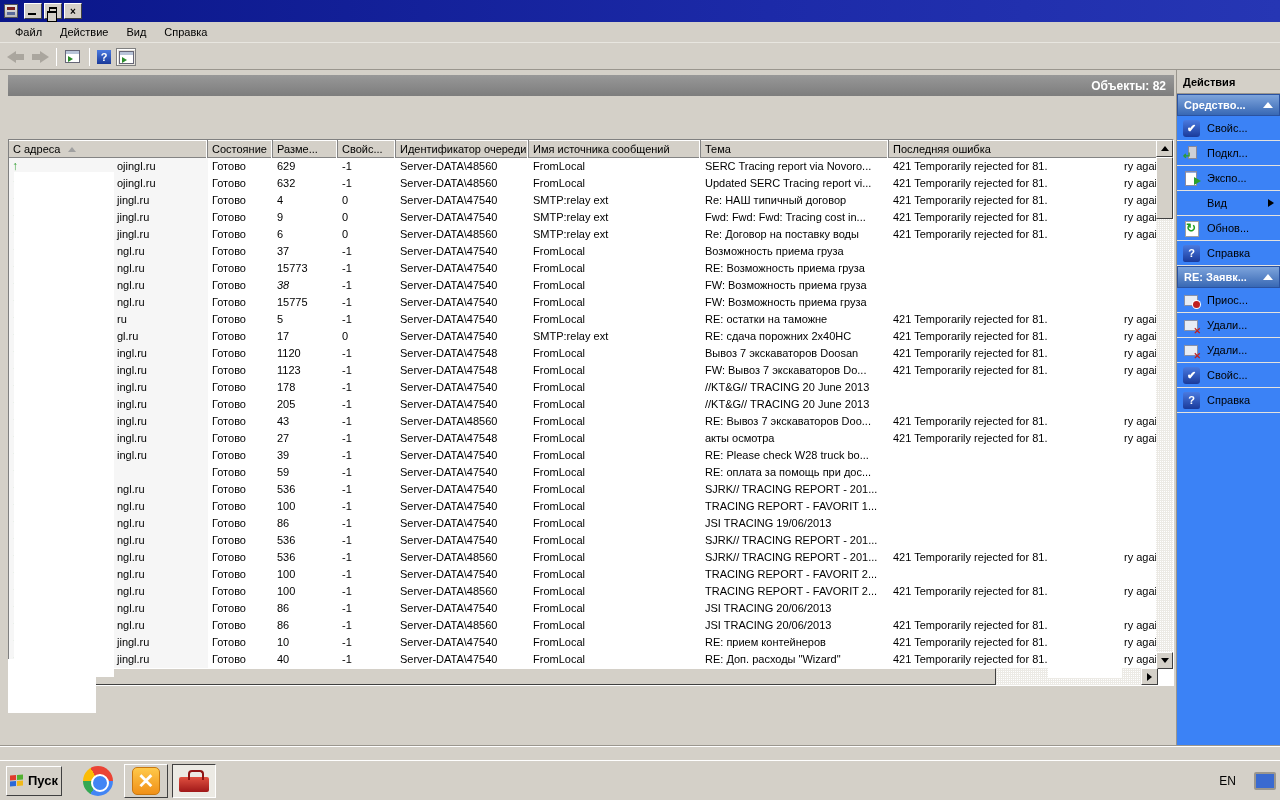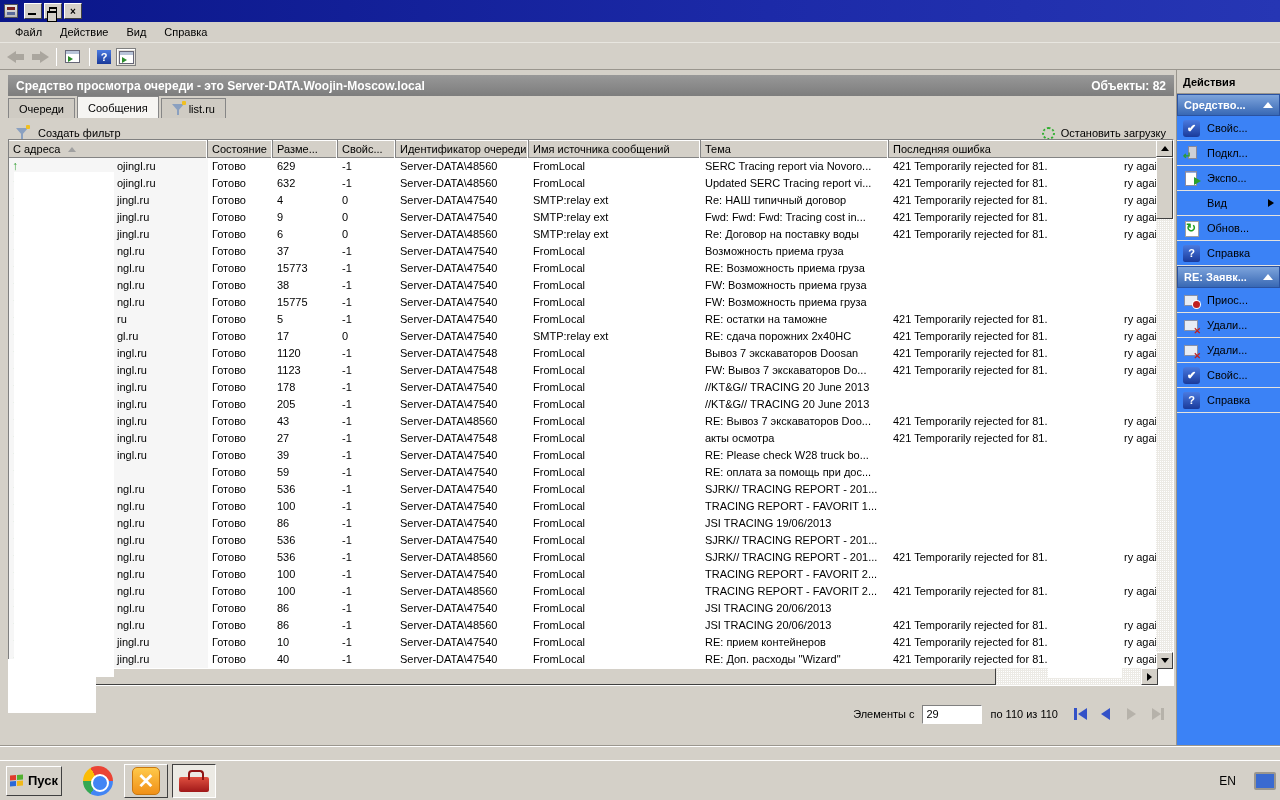--- a/index.html
+++ b/index.html
@@ -238,51 +238,24 @@
       <span class="help-sq">?</span>
     </span>
   <span class="tb-icon tb-pressed">
       <i class="mini-win"></i>
     </span>
 </div>
 
 <div class="content">
 
   <div class="result-header">
-    <span>Средство просмотра очереди - это Server-DATA.Woojin-Moscow.local</span>
     <span class="obj">Объекты:  82</span>
   </div>
 
-  <div class="tabs" id="tabs">
-      <div class="tab">
-        <span>Очереди</span>
-      </div>
-      <div class="tab active">
-        <span>Сообщения</span>
-      </div>
-      <div class="tab">
-        <span class="funnel">
-          <i class="spark"></i>
-        </span>
-        <span>list.ru</span>
-      </div>
-    </div>
-
-  <div class="filterbar">
-    <span class="create-filter">
-      <span class="funnel">
-          <i class="spark"></i>
-        </span>
-      <span>Создать фильтр</span>
-    </span>
-    <span class="stop-loading">
-      <span class="spinner"></span>
-      <span>Остановить загрузку</span>
-    </span>
-  </div>
+
 
   <div class="tablebox">
     <div class="thead" id="thead">
         <div class="hcell" style="width: 199px;">
           <span>С адреса</span>
           <span class="sort-arrow"></span>
         </div>
         <div class="hcell" style="width: 65px;">
           <span>Состояние</span>
         </div>
@@ -372,21 +345,21 @@
           <div class="cell cell-size" style="width: 65px;">15773</div>
           <div class="cell cell-probability" style="width: 58px;">-1</div>
           <div class="cell cell-queue-id" style="width: 133px;">Server-DATA\47540</div>
           <div class="cell cell-source" style="width: 172px;">FromLocal</div>
           <div class="cell cell-subject" style="width: 188px;">RE: Возможность приема груза</div>
           <div class="cell cell-error" style="width: 269px;"><span></span></div>
         </div>
         <div class="trow">
           <div class="cell cell-from" style="width: 199px;"><span class="msg-icon">↑</span><span class="from-frag">ngl.ru</span></div>
           <div class="cell cell-status" style="width: 65px;">Готово</div>
-          <div class="cell cell-size" style="width: 65px;">38</div>
+          <div class="cell cell-size" style="width: 65px; font-style: italic;">38</div>
           <div class="cell cell-probability" style="width: 58px;">-1</div>
           <div class="cell cell-queue-id" style="width: 133px;">Server-DATA\47540</div>
           <div class="cell cell-source" style="width: 172px;">FromLocal</div>
           <div class="cell cell-subject" style="width: 188px;">FW: Возможность приема груза</div>
           <div class="cell cell-error" style="width: 269px;"><span></span></div>
         </div>
         <div class="trow">
           <div class="cell cell-from" style="width: 199px;"><span class="msg-icon">↑</span><span class="from-frag">ngl.ru</span></div>
           <div class="cell cell-status" style="width: 65px;">Готово</div>
           <div class="cell cell-size" style="width: 65px;">15775</div>
@@ -620,31 +593,20 @@
       <span class="sbtn" style="top:0;left:0;">
           <i class="tri-lt"></i>
         </span>
       <span class="hthumb"></span>
       <span class="sbtn" style="top:0;left:1132px;">
           <i class="tri-rt"></i>
         </span>
     </div>
   </div>
 
-  <div class="pagebar">
-    <span>Элементы с</span>
-    <input class="page-input" value="29" style="">
-    <span>по 110 из 110</span>
-    <span class="navbtns">
-      <span class="nb nb-first"></span>
-      <span class="nb nb-prev"></span>
-      <span class="nb nb-next"></span>
-      <span class="nb nb-last"></span>
-    </span>
-  </div>
 </div>
 
 <div class="actions">
   <div class="actions-title">Действия</div>
   <div id="action-groups">
       <div class="group-hdr">
         <span>Средство...</span>
         <span class="up"></span>
       </div>
       <div class="act-item">

